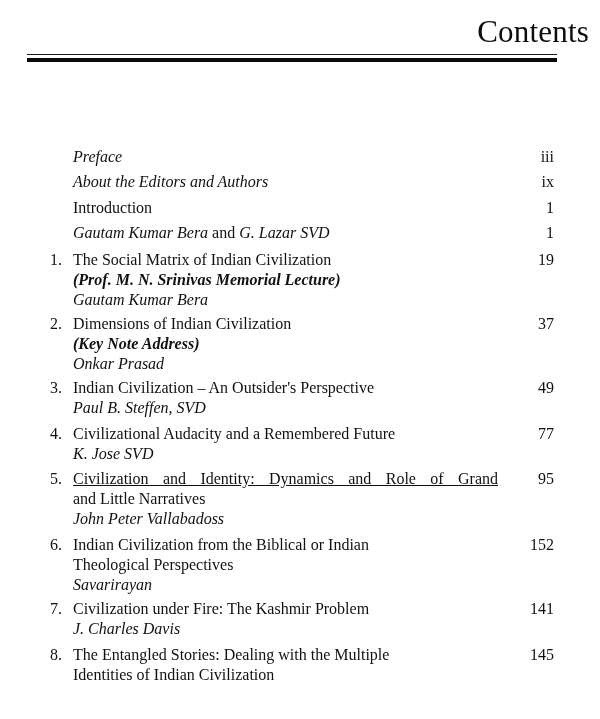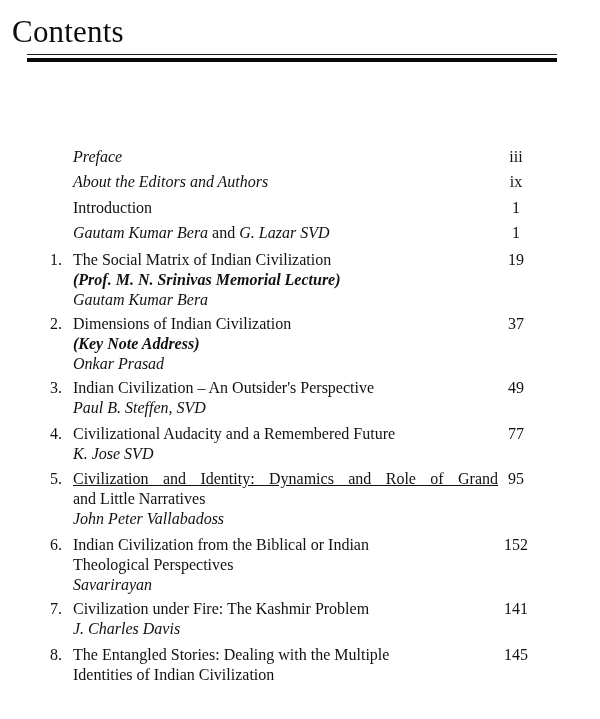--- a/index.html
+++ b/index.html
@@ -11,23 +11,23 @@
       width: 600px;
       height: 719px;
       position: relative;
       overflow: hidden;
       font-family: "Liberation Serif", "DejaVu Serif", serif;
       color: #111111;
     }
     .page-title {
       position: absolute;
       top: 14px;
-      left: 12px;
+      left: 4px;
       width: 585px;
-      text-align: left;
+      text-align: right;
       font-size: 31px;
       letter-spacing: 0.2px;
       color: #0d0d0d;
     }
     .rule-thin {
       position: absolute;
       left: 27px;
       width: 530px;
       top: 54px;
       height: 1px;
@@ -60,23 +60,23 @@
       width: 22px;
       text-align: left;
     }
     .body {
       position: absolute;
       left: 73px;
       width: 430px;
     }
     .page {
       position: absolute;
-      right: 54px;
+      right: 46px;
       width: 60px;
-      text-align: center;
+      text-align: right;
     }
     .line {
       display: block;
       white-space: nowrap;
     }
     .italic { font-style: italic; }
     .bold { font-weight: bold; font-style: italic; }
     .justify {
       text-align: justify;
       text-align-last: justify;

